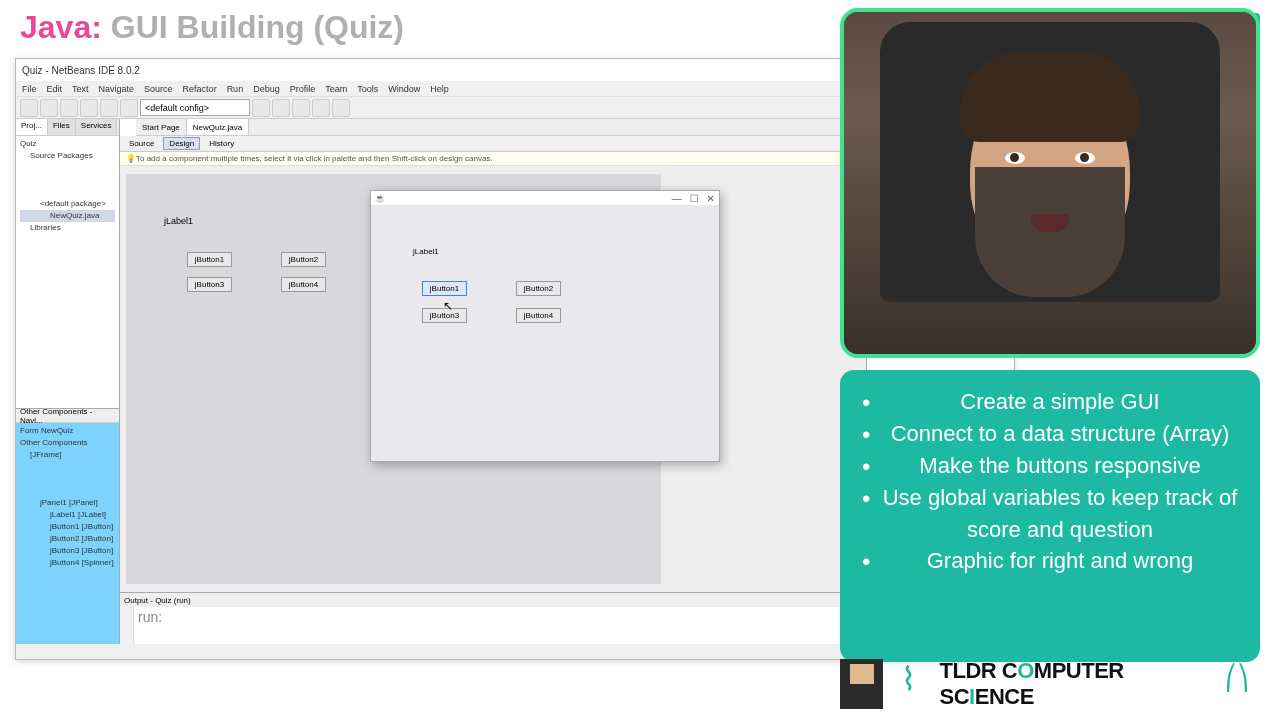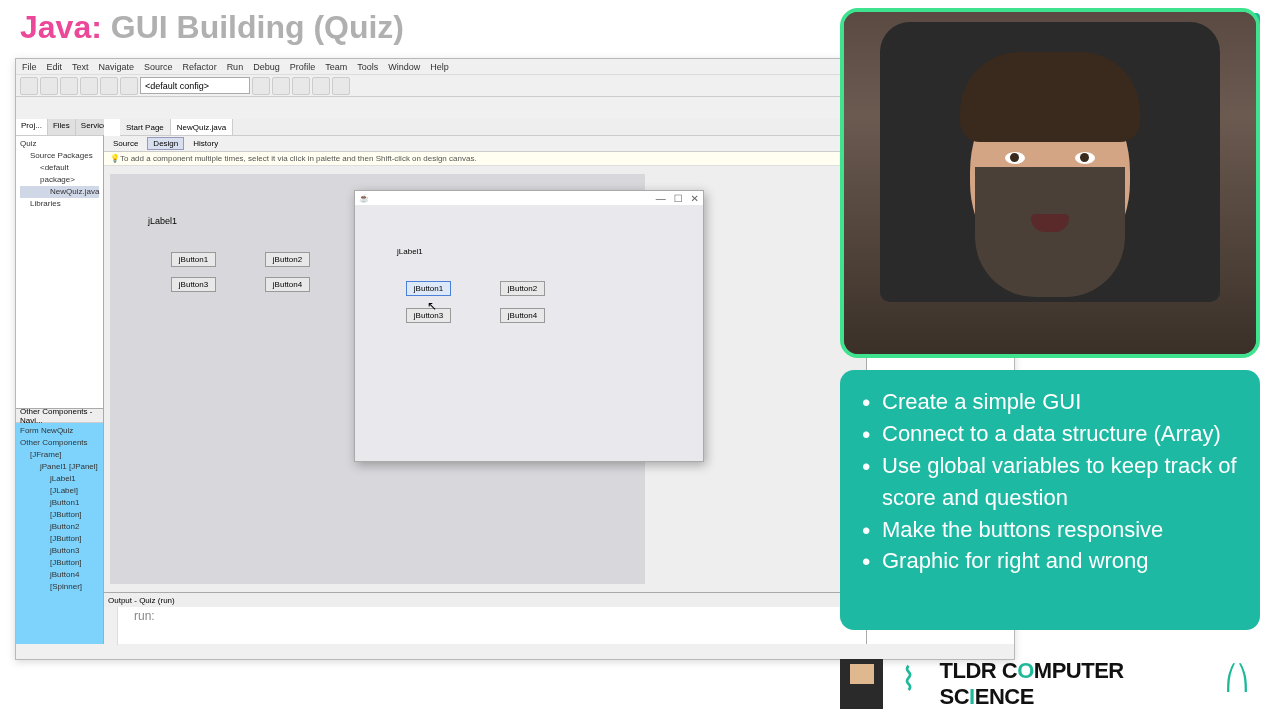--- a/index.html
+++ b/index.html
@@ -13,29 +13,29 @@
 .me-icon { width:40px; height:30px; border:3px solid #1db999; border-radius:4px; position:relative; }
 .me-icon::after { content:""; position:absolute; bottom:-3px; right:-3px; width:14px; height:14px; background:#1db999; border-radius:50%; }
 .ide { position:absolute; left:15px; top:58px; width:1000px; height:602px; border:1px solid #b8b8b8; background:#f0f0f0; box-shadow:0 2px 8px rgba(0,0,0,0.15); }
 .ide-titlebar { height:22px; background:#fff; display:flex; align-items:center; padding:0 6px; font-size:10px; color:#333; justify-content:space-between; }
 .ide-win-ctrl { display:flex; gap:10px; font-size:11px; color:#888; }
 .ide-menubar { height:15px; background:#f0f0f0; display:flex; align-items:center; gap:10px; padding:0 6px; font-size:9px; color:#333; }
 .ide-toolbar { height:23px; background:#f0f0f0; border-top:1px solid #ddd; border-bottom:1px solid #ccc; display:flex; align-items:center; gap:2px; padding:0 4px; }
 .ide-toolbar .tb-btn { width:18px; height:18px; background:#e8e8e8; border:1px solid #ccc; border-radius:2px; }
 .ide-toolbar .tb-cfg { width:110px; height:17px; background:#fff; border:1px solid #aaa; font-size:9px; padding:0 4px; display:flex; align-items:center; }
 .ide-body { position:absolute; top:60px; left:0; right:0; bottom:15px; display:flex; }
-.left-col { width:88px; display:flex; flex-direction:column; border-right:1px solid #aaa; }
+.left-col { width:104px; display:flex; flex-direction:column; border-right:1px solid #aaa; }
 .proj-panel { height:290px; background:#fff; border-bottom:1px solid #aaa; }
 .nav-panel { flex:1; background:#7dd3fc; }
 .panel-tabs { height:17px; background:#eee; display:flex; font-size:8px; border-bottom:1px solid #ccc; }
 .panel-tab { padding:2px 5px; border-right:1px solid #ccc; background:#fff; }
 .panel-tab.inactive { background:#e0e0e0; }
 .tree { padding:2px 4px; font-size:8px; color:#333; line-height:1.5; }
 .tree .indent1 { padding-left:10px; }
-.tree .indent2 { padding-left:20px; }
+.tree .indent2 { padding-left:20px;margin-top:36px; }
 .tree .indent3 { padding-left:30px; }
 .tree .sel { background:#d0d8e8; }
 .nav-title { height:14px; font-size:8px; display:flex; align-items:center; padding:0 4px; background:#eee; border-bottom:1px solid #ccc; }
 .center-col { flex:1; background:#fff; display:flex; flex-direction:column; }
 .edit-tabs { height:17px; background:#eee; display:flex; font-size:8px; border-bottom:1px solid #ccc;margin-left:16px; }
 .edit-tab { padding:2px 6px; border-right:1px solid #ccc; display:flex; align-items:center; gap:3px; }
 .edit-tab.active { background:#fff; }
 .design-bar { height:16px; background:#f0f0f0; display:flex; align-items:center; gap:4px; padding:0 4px; font-size:8px; border-bottom:1px solid #ccc; }
 .design-bar span { padding:1px 5px; }
 .design-bar .sel-mode { background:#d8e0f0; border:1px solid #99b; }
@@ -48,21 +48,21 @@
 .preview-title { height:14px; background:#fff; display:flex; justify-content:space-between; align-items:center; padding:0 4px; font-size:8px; }
 .preview-title .ctrls { display:flex; gap:8px; color:#666; font-size:10px; }
 .preview-win .lbl { position:absolute; left:42px; top:56px; font-size:8px; }
 .preview-win .btn { position:absolute; width:45px; height:15px; background:#e8e8e8; border:1px solid #999; font-size:8px; display:flex; align-items:center; justify-content:center; }
 .preview-win .btn.sel { border:1px solid #4a80d8; background:#dde8f8; }
 .cursor { position:absolute; left:72px; top:108px; font-size:12px; }
 .output-sec { height:52px; border-top:1px solid #aaa; background:#fff; }
 .output-tab { height:14px; background:#eee; font-size:8px; display:flex; align-items:center; padding:0 4px; }
 .output-body { display:flex; height:38px; }
 .output-icons { width:14px; background:#f0f0f0; border-right:1px solid #ddd; }
-.output-text { flex:1; font-size:12px; color:#888; padding:2px 16px; }
+.output-text { flex:1; font-size:14px; color:#888; padding:2px 4px; }
 .right-col { width:148px; display:flex; flex-direction:column; border-left:1px solid #aaa; }
 .search-bx { height:17px; padding:2px; }
 .search-bx input { width:100%; height:13px; font-size:8px; padding:0 4px; border:1px solid #aaa; }
 .pal-panel { height:195px; background:#fff; overflow:hidden; font-size:8px; }
 .pal-hdr { height:14px; background:#eee; border:1px solid #ccc; border-left:none; border-right:none; padding:0 4px; display:flex; align-items:center; }
 .pal-cat { background:#e8e8e8; padding:1px 4px; font-weight:bold; }
 .pal-grid { display:grid; grid-template-columns:1fr 1fr; }
 .pal-item { padding:1px 4px; display:flex; align-items:center; gap:3px; }
 .pal-item::before { content:"▫"; font-size:7px; color:#89b; }
 .prop-panel { flex:1; background:#fff; font-size:8px; }
@@ -75,21 +75,21 @@
 .webcam { position:absolute; right:20px; top:8px; width:420px; height:350px; border:4px solid #3fe28e; border-radius:18px; background:#544; overflow:hidden; }
 .webcam-scene { width:100%; height:100%; position:relative; background:linear-gradient(180deg,#5a4a42 0%,#6b5a50 30%,#3a3028 100%); }
 .chair { position:absolute; top:10px; left:50%; transform:translateX(-50%); width:340px; height:280px; background:#2a2a2a; border-radius:30px 30px 10px 10px; }
 .face { position:absolute; top:60px; left:50%; transform:translateX(-50%); width:160px; height:200px; background:#d4a585; border-radius:50% 50% 45% 45%; }
 .hair { position:absolute; top:-20px; left:-10px; right:-10px; height:90px; background:#3a2a1e; border-radius:60px 60px 20px 20px; }
 .beard { position:absolute; bottom:-25px; left:5px; right:5px; height:130px; background:#4a4038; border-radius:0 0 60px 60px; }
 .eye { position:absolute; width:20px; height:12px; background:#fff; border-radius:50%; top:80px; }
 .eye.l { left:35px; } .eye.r { right:35px; }
 .eye::after { content:""; position:absolute; width:9px; height:9px; background:#3a2a1e; border-radius:50%; top:1px; left:5px; }
 .mouth { position:absolute; bottom:40px; left:50%; transform:translateX(-50%); width:38px; height:18px; background:#5a2a2a; border-radius:6px 6px 20px 20px; }
-.bullets { position:absolute; right:20px; top:370px; width:420px; height:260px; background:#1db9a3; border-radius:14px; padding:16px 22px; }
+.bullets { position:absolute; right:20px; top:370px; width:420px; height:292px; background:#1db9a3; border-radius:14px; padding:16px 22px;text-align:center; }
 .bullets ul { list-style:none; }
 .bullets li { color:#fff; font-size:22px; font-weight:500; line-height:1.45; padding-left:20px; position:relative; }
 .bullets li::before { content:"•"; position:absolute; left:0; font-size:24px; }
 .logo { position:absolute; right:20px; bottom:6px; width:420px; height:60px; display:flex; align-items:center; justify-content:center; gap:10px; }
 .logo-av { width:44px; height:50px; background:#2a2a2a; position:relative; }
 .logo-av::before { content:""; position:absolute; top:5px; left:10px; width:24px; height:20px; background:#e0b890; }
 .logo-wifi { width:38px; height:38px; position:relative; }
 .logo-wifi::before { content:"⌇"; position:absolute; font-size:32px; color:#1db999; top:-5px; left:8px; }
 .logo-text { font-size:22px; font-weight:900; letter-spacing:-0.5px; color:#111; }
 .logo-o { color:#1db999; }
@@ -103,20 +103,28 @@
   <div class="header-left">
     <span class="title-dark">Java: </span><span class="title-light">GUI Building (Quiz)</span>
   </div>
   <div class="header-right">
     <span class="me-text">Me</span>
     <span class="me-icon"></span>
   </div>
 </div>
 
 <div class="ide">
+  <div class="ide-titlebar">
+    <span>Quiz - NetBeans IDE 8.0.2</span>
+    <span class="ide-win-ctrl">
+      <span>—</span>
+      <span>☐</span>
+      <span>✕</span>
+    </span>
+  </div>
   <div class="ide-menubar">
     <span>File</span>
     <span>Edit</span>
     <span>Text</span>
     <span>Navigate</span>
     <span>Source</span>
     <span>Refactor</span>
     <span>Run</span>
     <span>Debug</span>
     <span>Profile</span>
@@ -273,22 +281,22 @@
       <div class="beard"></div>
       <div class="mouth"></div>
     </div>
   </div>
 </div>
 
 <div class="bullets">
   <ul>
     <li>Create a simple GUI</li>
     <li>Connect to a data structure (Array)</li>
+    <li>Make the buttons responsive</li>
     <li>Use global variables to keep track of score and question</li>
-    <li>Make the buttons responsive</li>
     <li>Graphic for right and wrong</li>
   </ul>
 </div>
 
 <div class="logo">
   <div class="logo-av"></div>
   <div class="logo-wifi"></div>
   <div class="logo-text">
     <span>TLDR C</span><span class="logo-o">O</span><span>MPUTER SC</span><span class="logo-o">I</span><span>ENCE</span>
   </div>

